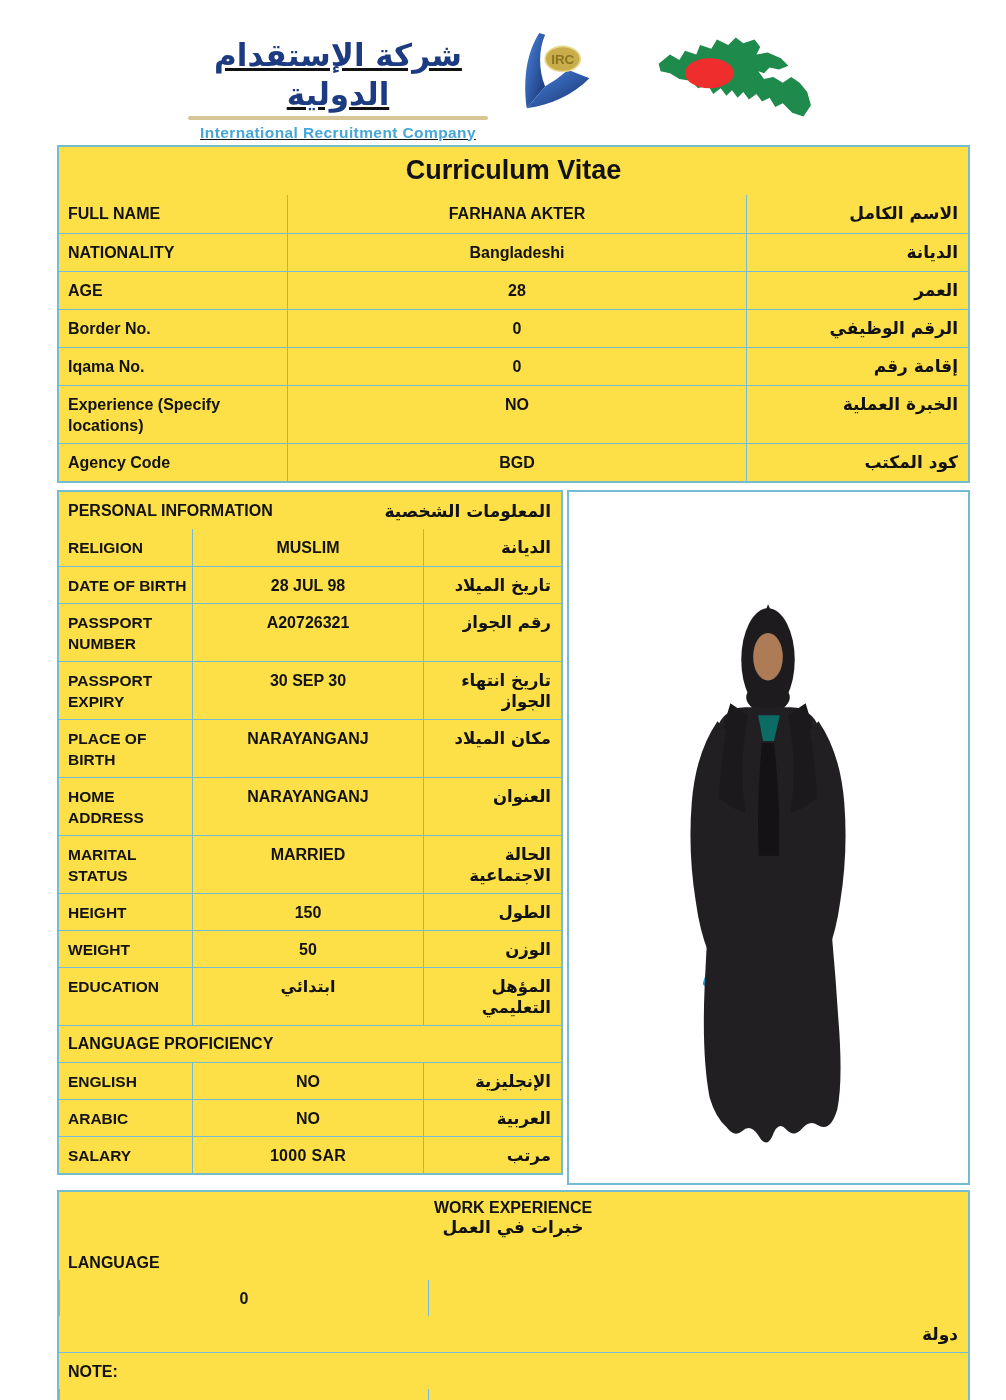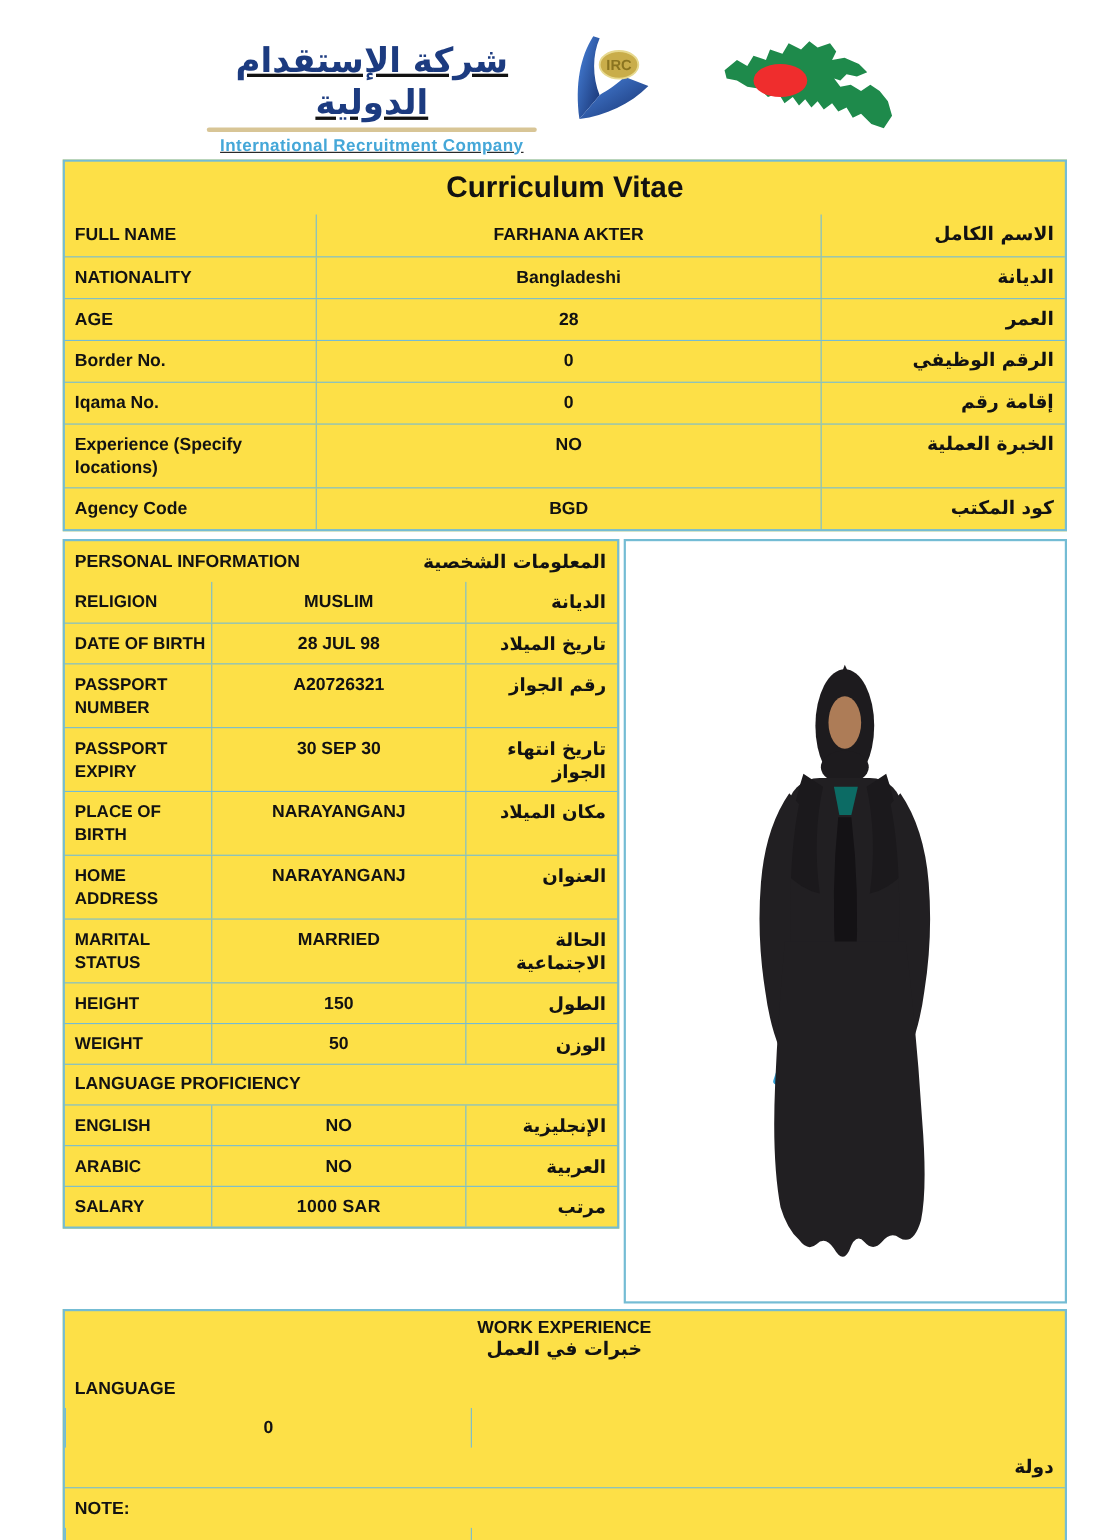--- a/index.html
+++ b/index.html
@@ -176,20 +176,25 @@
         <div class="row">
           <div class="c1">HEIGHT</div>
           <div class="c2">150</div>
           <div class="c3 ar">الطول</div>
         </div>
         <div class="row">
           <div class="c1">WEIGHT</div>
           <div class="c2">50</div>
           <div class="c3 ar">الوزن</div>
         </div>
+        <div class="row">
+          <div class="c1">EDUCATION</div>
+          <div class="c2">ابتدائي</div>
+          <div class="c3 ar">المؤهل التعليمي</div>
+        </div>
         <div class="row span-row">
           <span>LANGUAGE PROFICIENCY</span>
         </div>
         <div class="row">
           <div class="c1">ENGLISH</div>
           <div class="c2">NO</div>
           <div class="c3 ar">الإنجليزية</div>
         </div>
         <div class="row">
           <div class="c1">ARABIC</div>

